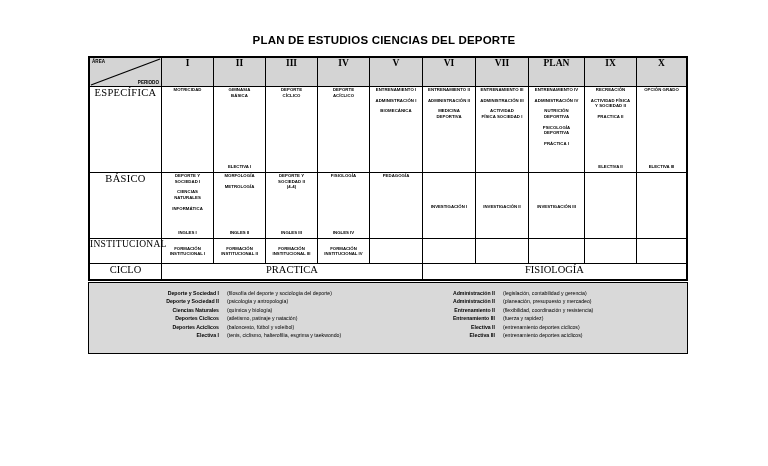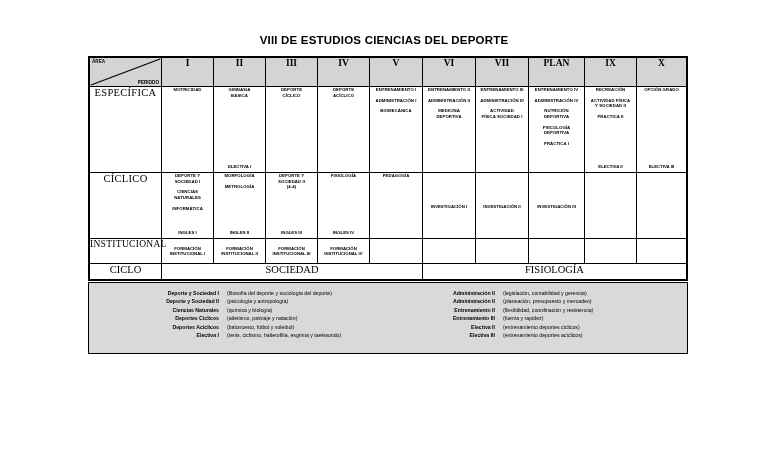--- a/index.html
+++ b/index.html
@@ -192,21 +192,21 @@
   .legend-desc {
     font-family: "Liberation Sans", sans-serif;
     font-size: 5.2px;
   }
 </style>
 </head>
 <body>
 
 <div class="page">
 
-  <div class="doc-title">VIII DE ESTUDIOS CIENCIAS DEL DEPORTE</div>
+  <div class="doc-title">PLAN DE ESTUDIOS CIENCIAS DEL DEPORTE</div>
 
   <div class="grid">
     <table class="matrix">
       <colgroup>
         <col style="width:72px">
         <col style="width:52px">
           <col style="width:52px">
           <col style="width:52px">
           <col style="width:52px">
           <col style="width:53px">
@@ -288,21 +288,21 @@
 Y SOCIEDAD  II</div>
               <div class="it">PRACTICA II</div>
               <div class="bottom-item">ELECTIVA II</div>
             </td>
           <td class="cell">
               <div class="it">OPCIÓN  GRADO</div>
               <div class="bottom-item">ELECTIVA III</div>
             </td>
         </tr>
         <tr class="r-basico">
-          <td class="area-label dash-top">CÍCLICO</td>
+          <td class="area-label dash-top">BÁSICO</td>
           <td class="cell dash-top">
               <div class="it">DEPORTE  Y
 SOCIEDAD I</div>
               <div class="it">CIENCIAS
 NATURALES</div>
               <div class="it">INFORMÁTICA</div>
               <div class="bottom-item">INGLES I</div>
             </td>
           <td class="cell dash-top">
               <div class="it">MORFOLOGÍA</div>
@@ -354,21 +354,21 @@
             </td>
           <td class="cell dash-top"></td>
           <td class="cell dash-top thickleft"></td>
           <td class="cell dash-top"></td>
           <td class="cell dash-top"></td>
           <td class="cell dash-top"></td>
           <td class="cell dash-top"></td>
         </tr>
         <tr class="r-ciclo">
           <td class="ciclo-label">CICLO</td>
-          <td class="ciclo-val" colspan="5">SOCIEDAD</td>
+          <td class="ciclo-val" colspan="5">PRACTICA</td>
           <td class="ciclo-val thickleft" colspan="5">FISIOLOGÍA</td>
         </tr>
       </tbody>
     </table>
   </div>
 
   <div class="legend">
     <div class="legend-col left">
         <div class="legend-row">
           <div class="legend-term">Deporte y Sociedad I</div>

